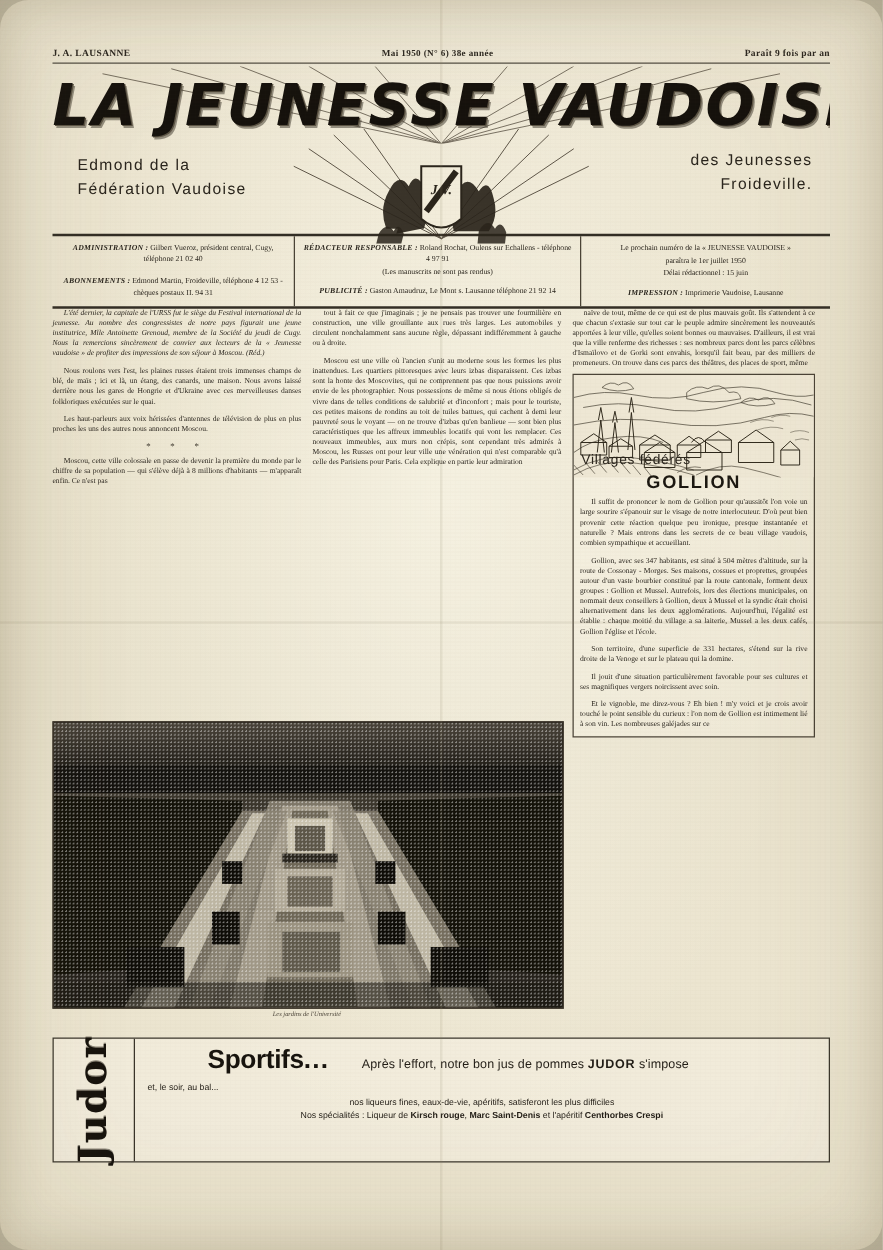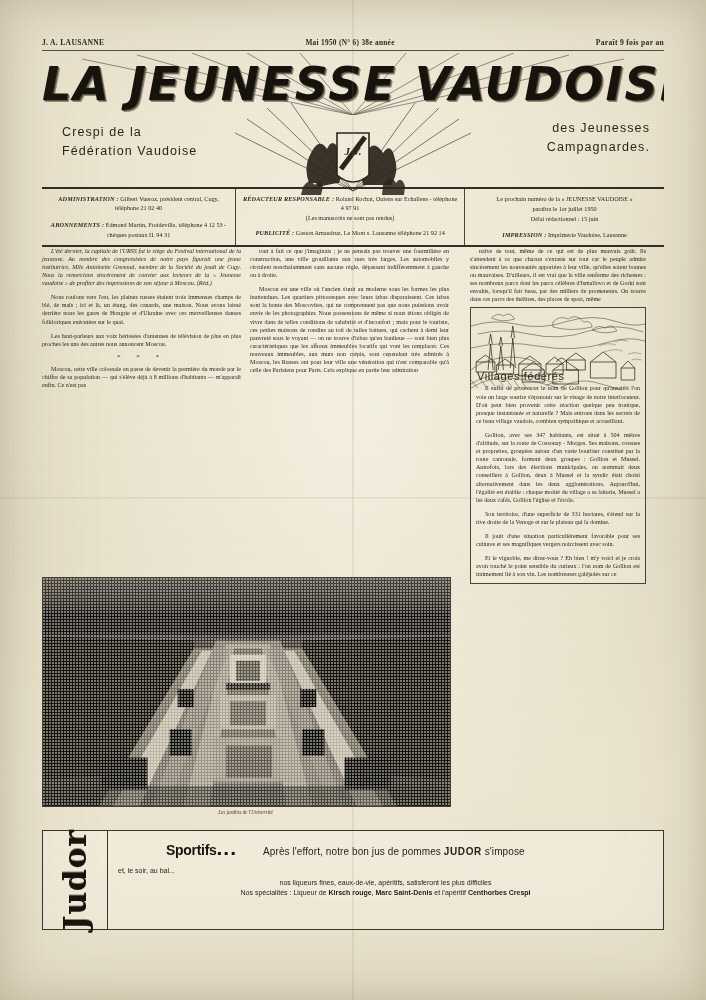--- a/index.html
+++ b/index.html
@@ -7,20 +7,21 @@
     width:706px;height:1000px;
     background:#c9c3b0;
     font-family:"Liberation Serif", serif;
     overflow:hidden;
   }
   .page{
     position:absolute;left:0;top:0;width:706px;height:1000px;
     background:
       radial-gradient(ellipse at 50% 40%, rgba(255,253,242,.55) 0%, rgba(255,253,242,0) 62%),
       linear-gradient(180deg,#ece5d1 0%,#eae3cd 30%,#e7e0ca 55%,#ece5d0 78%,#e9e2cc 100%);
+    border-radius: 23px;
   }
   
   .fold{position:absolute;top:0;bottom:0;width:2px;background:rgba(140,130,100,.13);}
   .foldh{position:absolute;left:0;right:0;height:2px;background:rgba(140,130,100,.11);}
   .grain{
     position:absolute;inset:0;pointer-events:none;opacity:.2;
     background-image:
       repeating-linear-gradient(0deg, rgba(120,108,82,.08) 0 1px, transparent 1px 3px),
       repeating-linear-gradient(90deg, rgba(120,108,82,.06) 0 1px, transparent 1px 4px);
   }
@@ -64,21 +65,21 @@
   .ib-c2{width:37%;border-right:1px solid #4a4336;}
   .ib-c3{width:32%;}
   .ib-lab{font-style:italic;font-weight:bold;letter-spacing:.2px;}
   .ib-p{margin:0 0 1px 0;}
   .ib-gap{height:7px;}
 
   
   .body{display:flex;margin-top:8px;}
   .colA{width:199px;}
   .colB{width:199px;margin-left:9px;}
-  .colC{width:176px;margin-left:21px;position:relative;}
+  .colC{width:194px;margin-left:9px;position:relative;}
 
   .headline{
     font-family:"Liberation Serif",serif;font-weight:bold;font-style:italic;
     font-size:25px;color:#15110c;letter-spacing:-.2px;line-height:28px;
     margin:0 0 4px 0;white-space:nowrap;
   }
   .hl-wrap{width:407px;}
 
   p.tx{margin:0 0 0 0;font-size:6.05px;line-height:8.1px;color:#2b261f;
     text-align:justify;text-indent:9px;
@@ -107,21 +108,21 @@
   .advert{position:relative;margin-top:10px;border:1.6px solid #3a342a;height:98px;
     display:flex;background:rgba(255,253,244,.3);}
   .ad-left{width:64px;border-right:1.4px solid #3a342a;position:relative;}
   .judor{position:absolute;left:50%;top:50%;
     transform:translate(-50%,-50%) rotate(-90deg);
     font-family:"DejaVu Serif",serif;font-weight:bold;font-size:31px;
     letter-spacing:1px;color:#17130d;white-space:nowrap;
     text-shadow:1px 0 0 rgba(40,34,24,.5);}
   .ad-right{flex:1;padding:5px 10px 4px 10px;position:relative;}
   .ad-r1{display:flex;align-items:baseline;}
-  .ad-sportifs{font-family:"Liberation Sans",sans-serif;font-weight:bold;font-size:14px;
+  .ad-sportifs{font-family:"Liberation Sans",sans-serif;font-weight:bold;font-size:21px;
     color:#17130d;letter-spacing:-.3px;margin-left:48px;}
   .ad-dots{font-family:"Liberation Sans",sans-serif;font-weight:bold;font-size:21px;color:#17130d;letter-spacing:1px;}
   .ad-after{font-family:"Liberation Sans",sans-serif;font-size:10px;color:#221d16;margin-left:26px;letter-spacing:.1px;}
   .ad-after b{font-weight:bold;letter-spacing:.6px;}
   .ad-r2{font-family:"Liberation Sans",sans-serif;font-size:7px;color:#221d16;margin-top:7px;}
   .ad-r3{font-family:"Liberation Sans",sans-serif;font-size:7px;color:#221d16;margin-top:5px;text-align:center;}
   .ad-r4{font-family:"Liberation Sans",sans-serif;font-size:7px;color:#221d16;margin-top:3px;text-align:center;}
   .ad-r4 b,.ad-r3 b{font-weight:bold;}
   .ad-r5{font-family:"Liberation Sans",sans-serif;font-weight:bold;font-size:14.2px;
     color:#17130d;text-align:center;margin-top:6px;letter-spacing:.2px;}
@@ -153,26 +154,26 @@
           <line x1="311" y1="62" x2="472" y2="0"></line>
           <line x1="311" y1="62" x2="527" y2="2"></line>
           <line x1="311" y1="62" x2="582" y2="6"></line>
         </g>
       </svg>
       <div class="mh-title">LA JEUNESSE VAUDOISE</div>
     </div>
 
     <div class="subrow">
       <div class="sub-l">
-        <div>Crespi de la</div>
+        <div>Edmond de la</div>
         <div>Fédération Vaudoise</div>
       </div>
       <div class="sub-r">
         <div>des Jeunesses</div>
-        <div>Campagnardes.</div>
+        <div>Froideville.</div>
       </div>
 
       <svg class="crest" width="240" height="92" viewBox="0 0 240 92">
         <g stroke="#3a3125" stroke-width="0.8" opacity="0.8" fill="none">
           <line x1="120" y1="88" x2="2" y2="30"></line>
           <line x1="120" y1="88" x2="14" y2="16"></line>
           <line x1="120" y1="88" x2="34" y2="5"></line>
           <line x1="120" y1="88" x2="58" y2="0"></line>
           <line x1="120" y1="88" x2="182" y2="0"></line>
           <line x1="120" y1="88" x2="206" y2="5"></line>
@@ -289,20 +290,21 @@
               <path d="M0 72 l8 8 M10 70 l8 9 M20 69 l8 9 M30 69 l8 9 M40 70 l8 9 M50 72 l7 8 M60 74 l6 7"></path>
               <path d="M104 80 q20 -10 40 -6 q18 4 32 8"></path>
               <path d="M88 78 q10 -6 20 -4"></path>
             </g>
             <g stroke="#2c2619" stroke-width="0.5" fill="none" opacity=".7">
               <path d="M150 38 q10 -4 20 -1 M156 44 q12 -4 22 -1 M168 34 q8 -3 16 -1"></path>
               <path d="M184 46 q8 -3 16 0 M188 52 q6 -2 12 0"></path>
             </g>
           </svg>
           <div class="villtag">Villages fédérés</div>
+          <div class="gollion">GOLLION</div>
           <div style="padding:0 5px 5px 5px">
             <p class="tx">Il suffit de prononcer le nom de Gollion pour qu'aussitôt l'on voie un large sourire s'épanouir sur le visage de notre interlocuteur. D'où peut bien provenir cette réaction quelque peu ironique, presque instantanée et naturelle ? Mais entrons dans les secrets de ce beau village vaudois, combien sympathique et accueillant.</p>
             <p class="tx sp">Gollion, avec ses 347 habitants, est situé à 504 mètres d'altitude, sur la route de Cossonay - Morges. Ses maisons, cossues et proprettes, groupées autour d'un vaste bourbier constitué par la route cantonale, forment deux groupes : Gollion et Mussel. Autrefois, lors des élections municipales, on nommait deux conseillers à Gollion, deux à Mussel et la syndic était choisi alternativement dans les deux agglomérations. Aujourd'hui, l'égalité est établie : chaque moitié du village a sa laiterie, Mussel a les deux cafés, Gollion l'église et l'école.</p>
             <p class="tx sp">Son territoire, d'une superficie de 331 hectares, s'étend sur la rive droite de la Venoge et sur le plateau qui la domine.</p>
             <p class="tx sp">Il jouit d'une situation particulièrement favorable pour ses cultures et ses magnifiques vergers noircissent avec soin.</p>
             <p class="tx sp">Et le vignoble, me direz-vous ? Eh bien ! m'y voici et je crois avoir touché le point sensible du curieux : l'on nom de Gollion est intimement lié à son vin. Les nombreuses galéjades sur ce</p>
           </div>
         </div>
       </div>
     </div>

